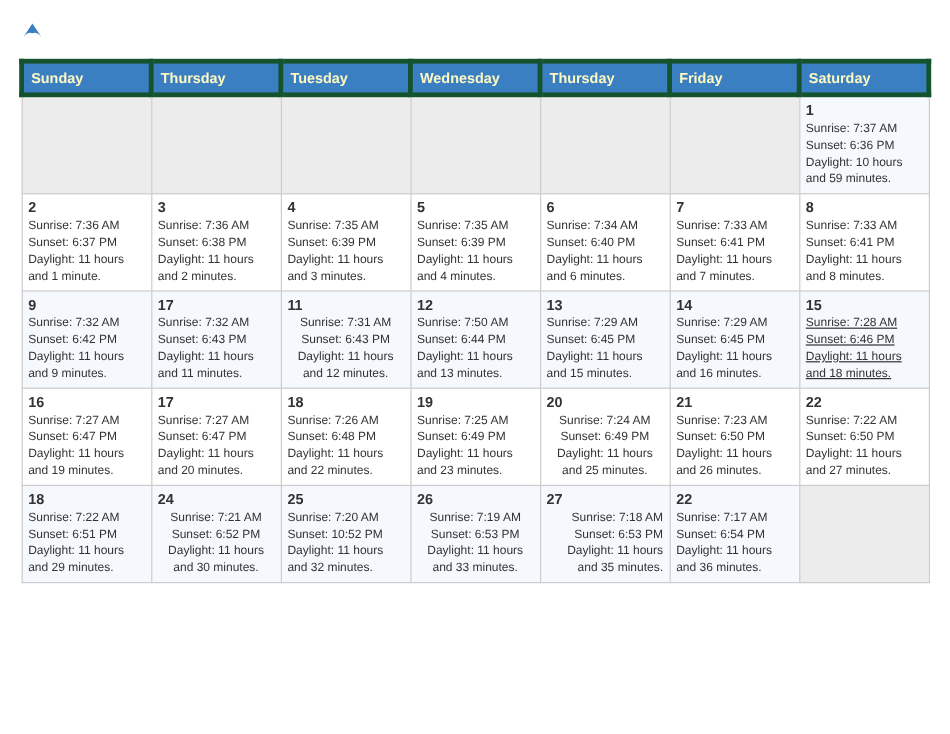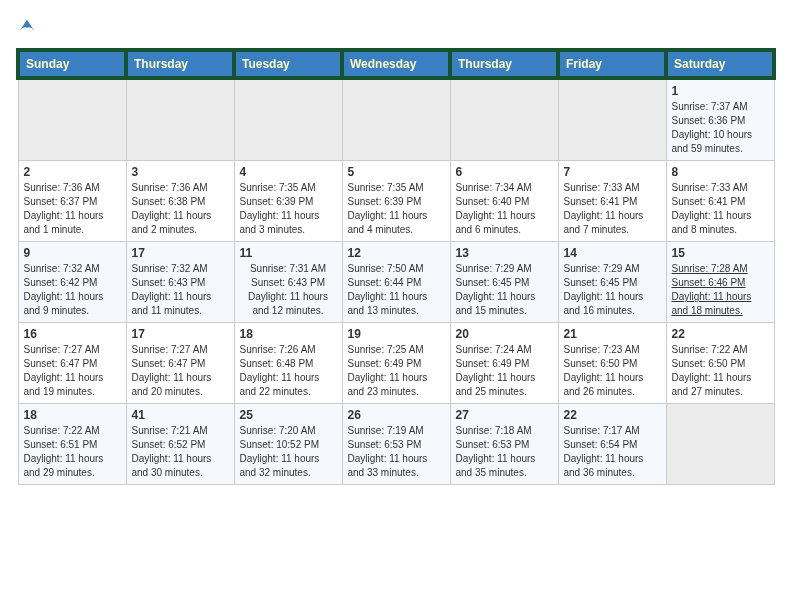--- a/index.html
+++ b/index.html
@@ -242,21 +242,21 @@
 Daylight: 11 hours and 22 minutes.</div>
         </td>
         <td>
           <span class="day-number">19</span>
           <div class="day-info" style="white-space: pre-line;">Sunrise: 7:25 AM
 Sunset: 6:49 PM
 Daylight: 11 hours and 23 minutes.</div>
         </td>
         <td>
           <span class="day-number">20</span>
-          <div class="day-info" style="white-space: pre-line;">Sunrise: 7:24 AM
+          <div class="day-info" style="white-space: pre-line; text-align: center;">Sunrise: 7:24 AM
 Sunset: 6:49 PM
 Daylight: 11 hours and 25 minutes.</div>
         </td>
         <td>
           <span class="day-number">21</span>
           <div class="day-info" style="white-space: pre-line;">Sunrise: 7:23 AM
 Sunset: 6:50 PM
 Daylight: 11 hours and 26 minutes.</div>
         </td>
         <td>
@@ -267,40 +267,40 @@
         </td>
       </tr>
       <tr>
         <td>
           <span class="day-number">18</span>
           <div class="day-info" style="white-space: pre-line;">Sunrise: 7:22 AM
 Sunset: 6:51 PM
 Daylight: 11 hours and 29 minutes.</div>
         </td>
         <td>
-          <span class="day-number">41</span>
-          <div class="day-info" style="white-space: pre-line;">Sunrise: 7:21 AM
+          <span class="day-number">24</span>
+          <div class="day-info" style="white-space: pre-line; text-align: center;">Sunrise: 7:21 AM
 Sunset: 6:52 PM
 Daylight: 11 hours and 30 minutes.</div>
         </td>
         <td>
           <span class="day-number">25</span>
           <div class="day-info" style="white-space: pre-line;">Sunrise: 7:20 AM
 Sunset: 10:52 PM
 Daylight: 11 hours and 32 minutes.</div>
         </td>
         <td>
           <span class="day-number">26</span>
-          <div class="day-info" style="white-space: pre-line;">Sunrise: 7:19 AM
+          <div class="day-info" style="white-space: pre-line; text-align: center;">Sunrise: 7:19 AM
 Sunset: 6:53 PM
 Daylight: 11 hours and 33 minutes.</div>
         </td>
         <td>
           <span class="day-number">27</span>
-          <div class="day-info" style="white-space: pre-line;">Sunrise: 7:18 AM
+          <div class="day-info" style="white-space: pre-line; text-align: right;">Sunrise: 7:18 AM
 Sunset: 6:53 PM
 Daylight: 11 hours and 35 minutes.</div>
         </td>
         <td>
           <span class="day-number">22</span>
           <div class="day-info" style="white-space: pre-line;">Sunrise: 7:17 AM
 Sunset: 6:54 PM
 Daylight: 11 hours and 36 minutes.</div>
         </td>
         <td class="empty"></td>

